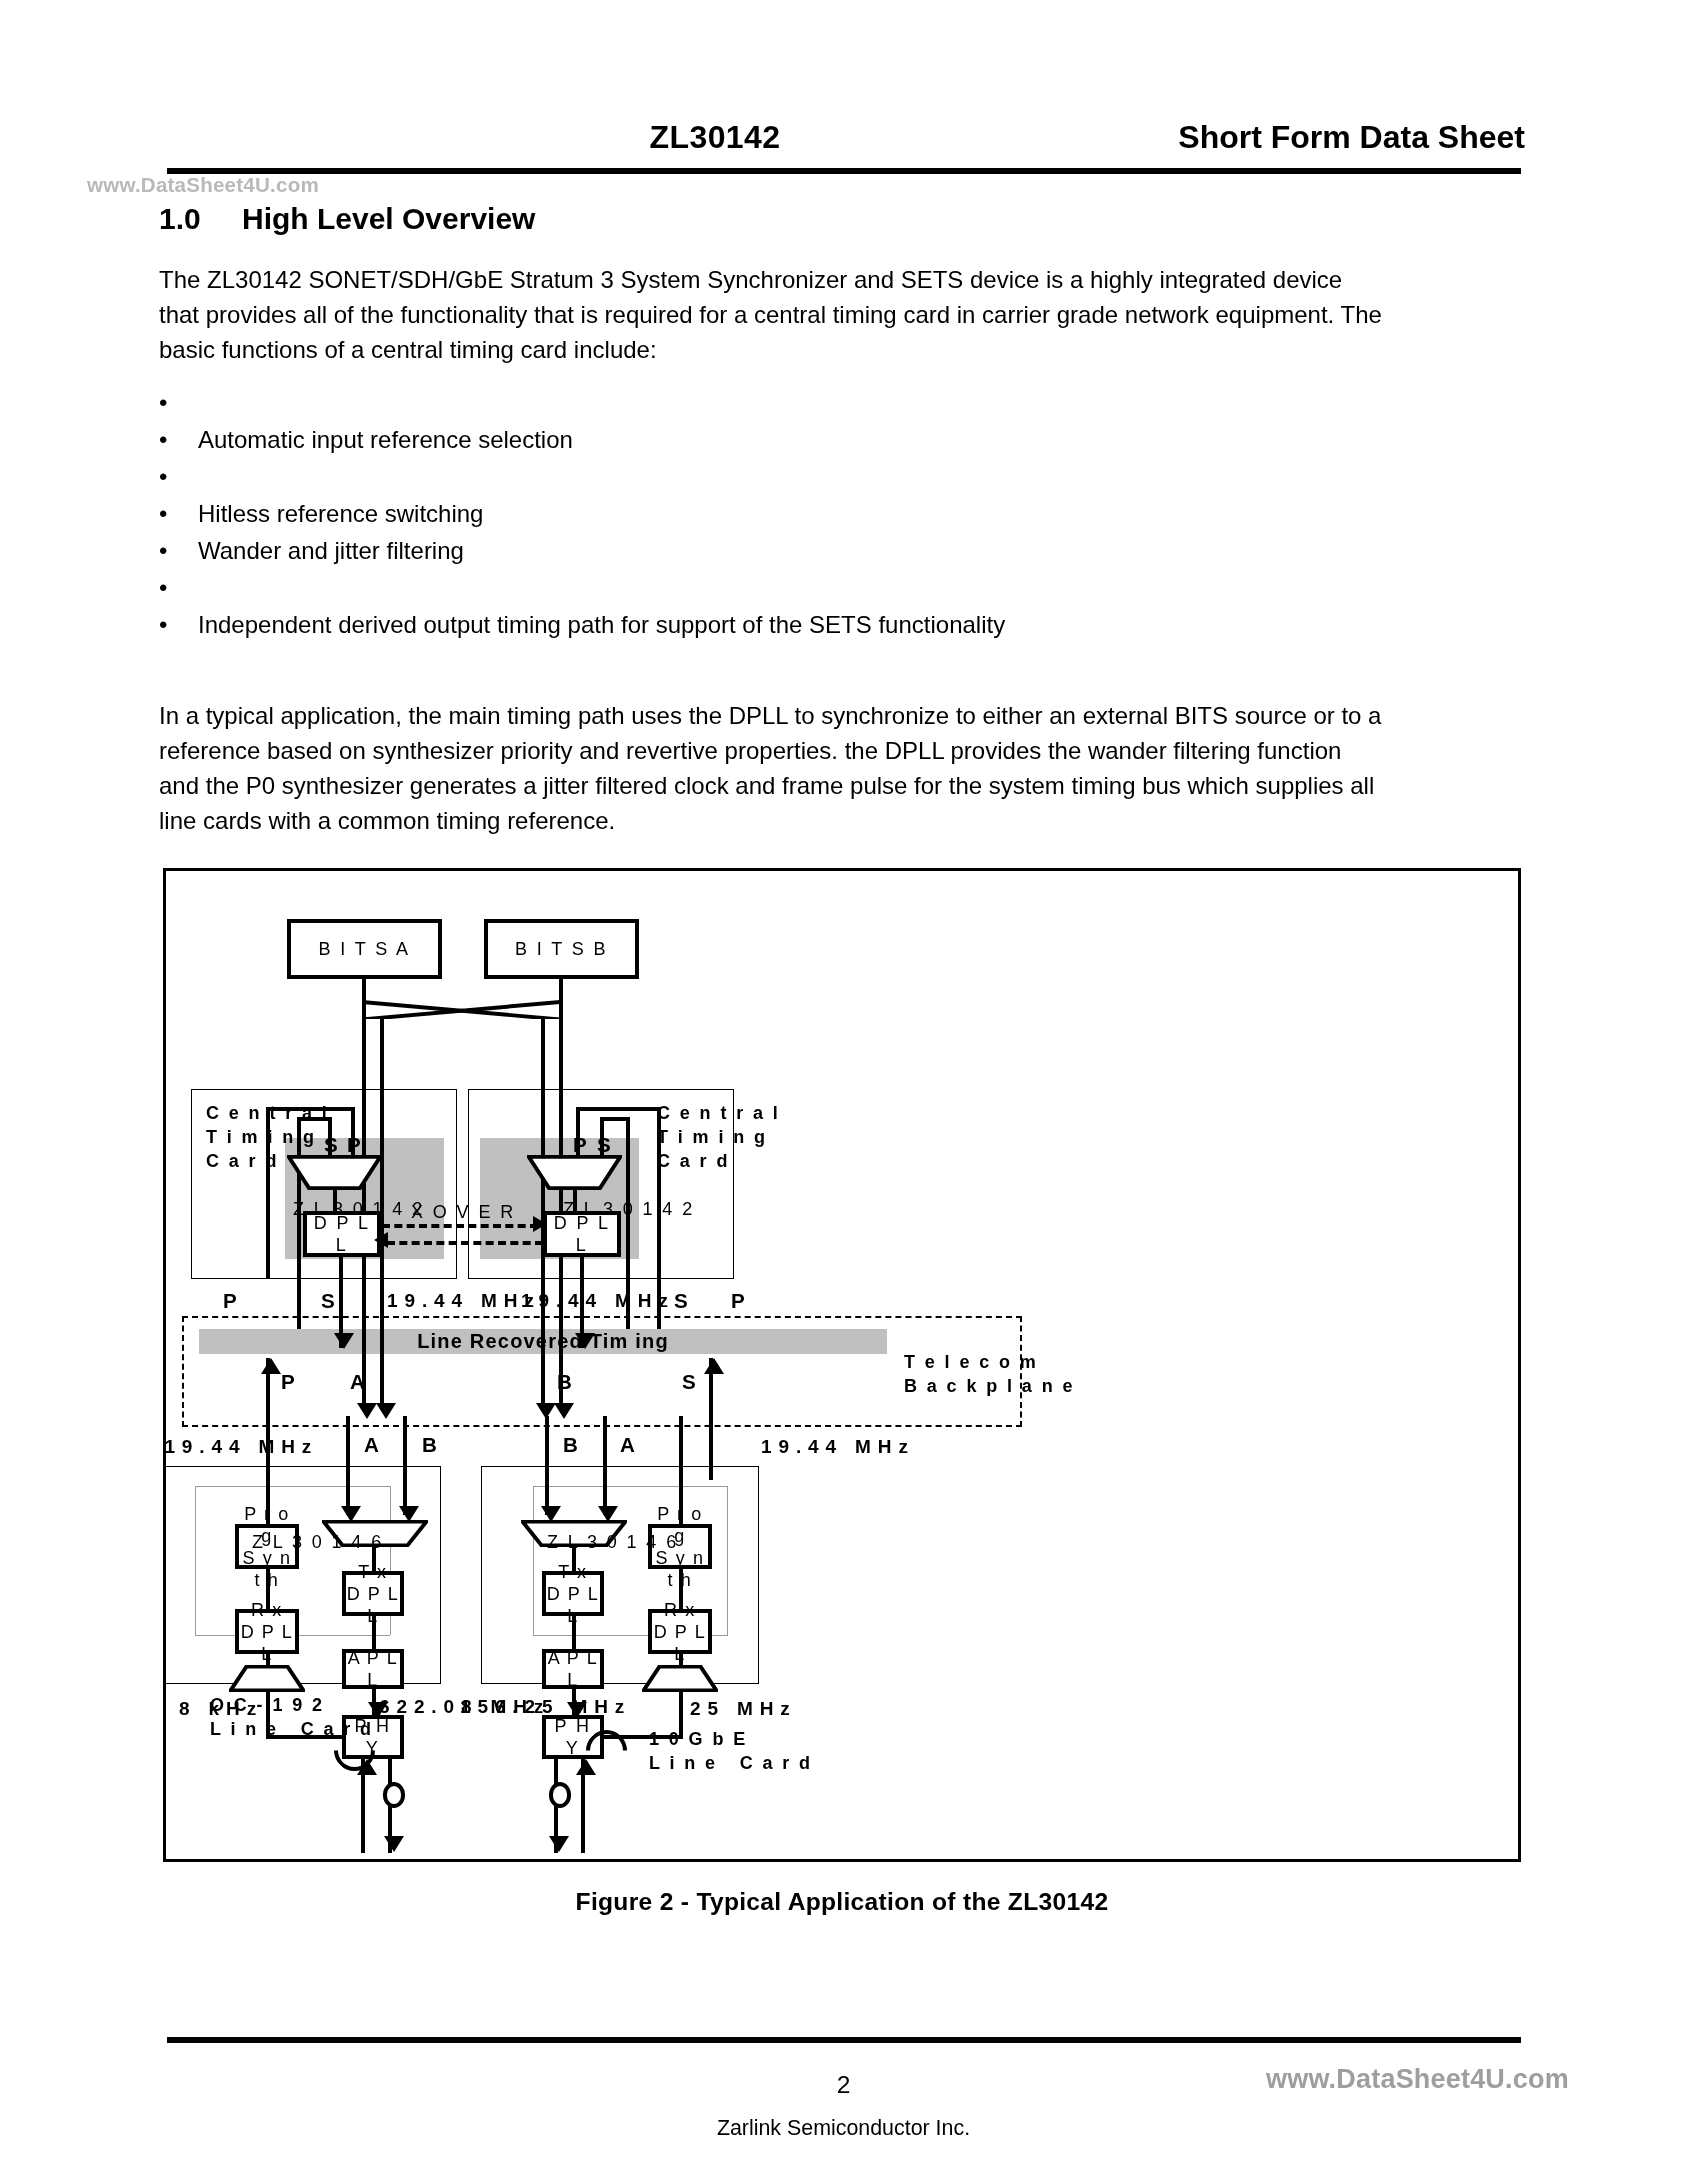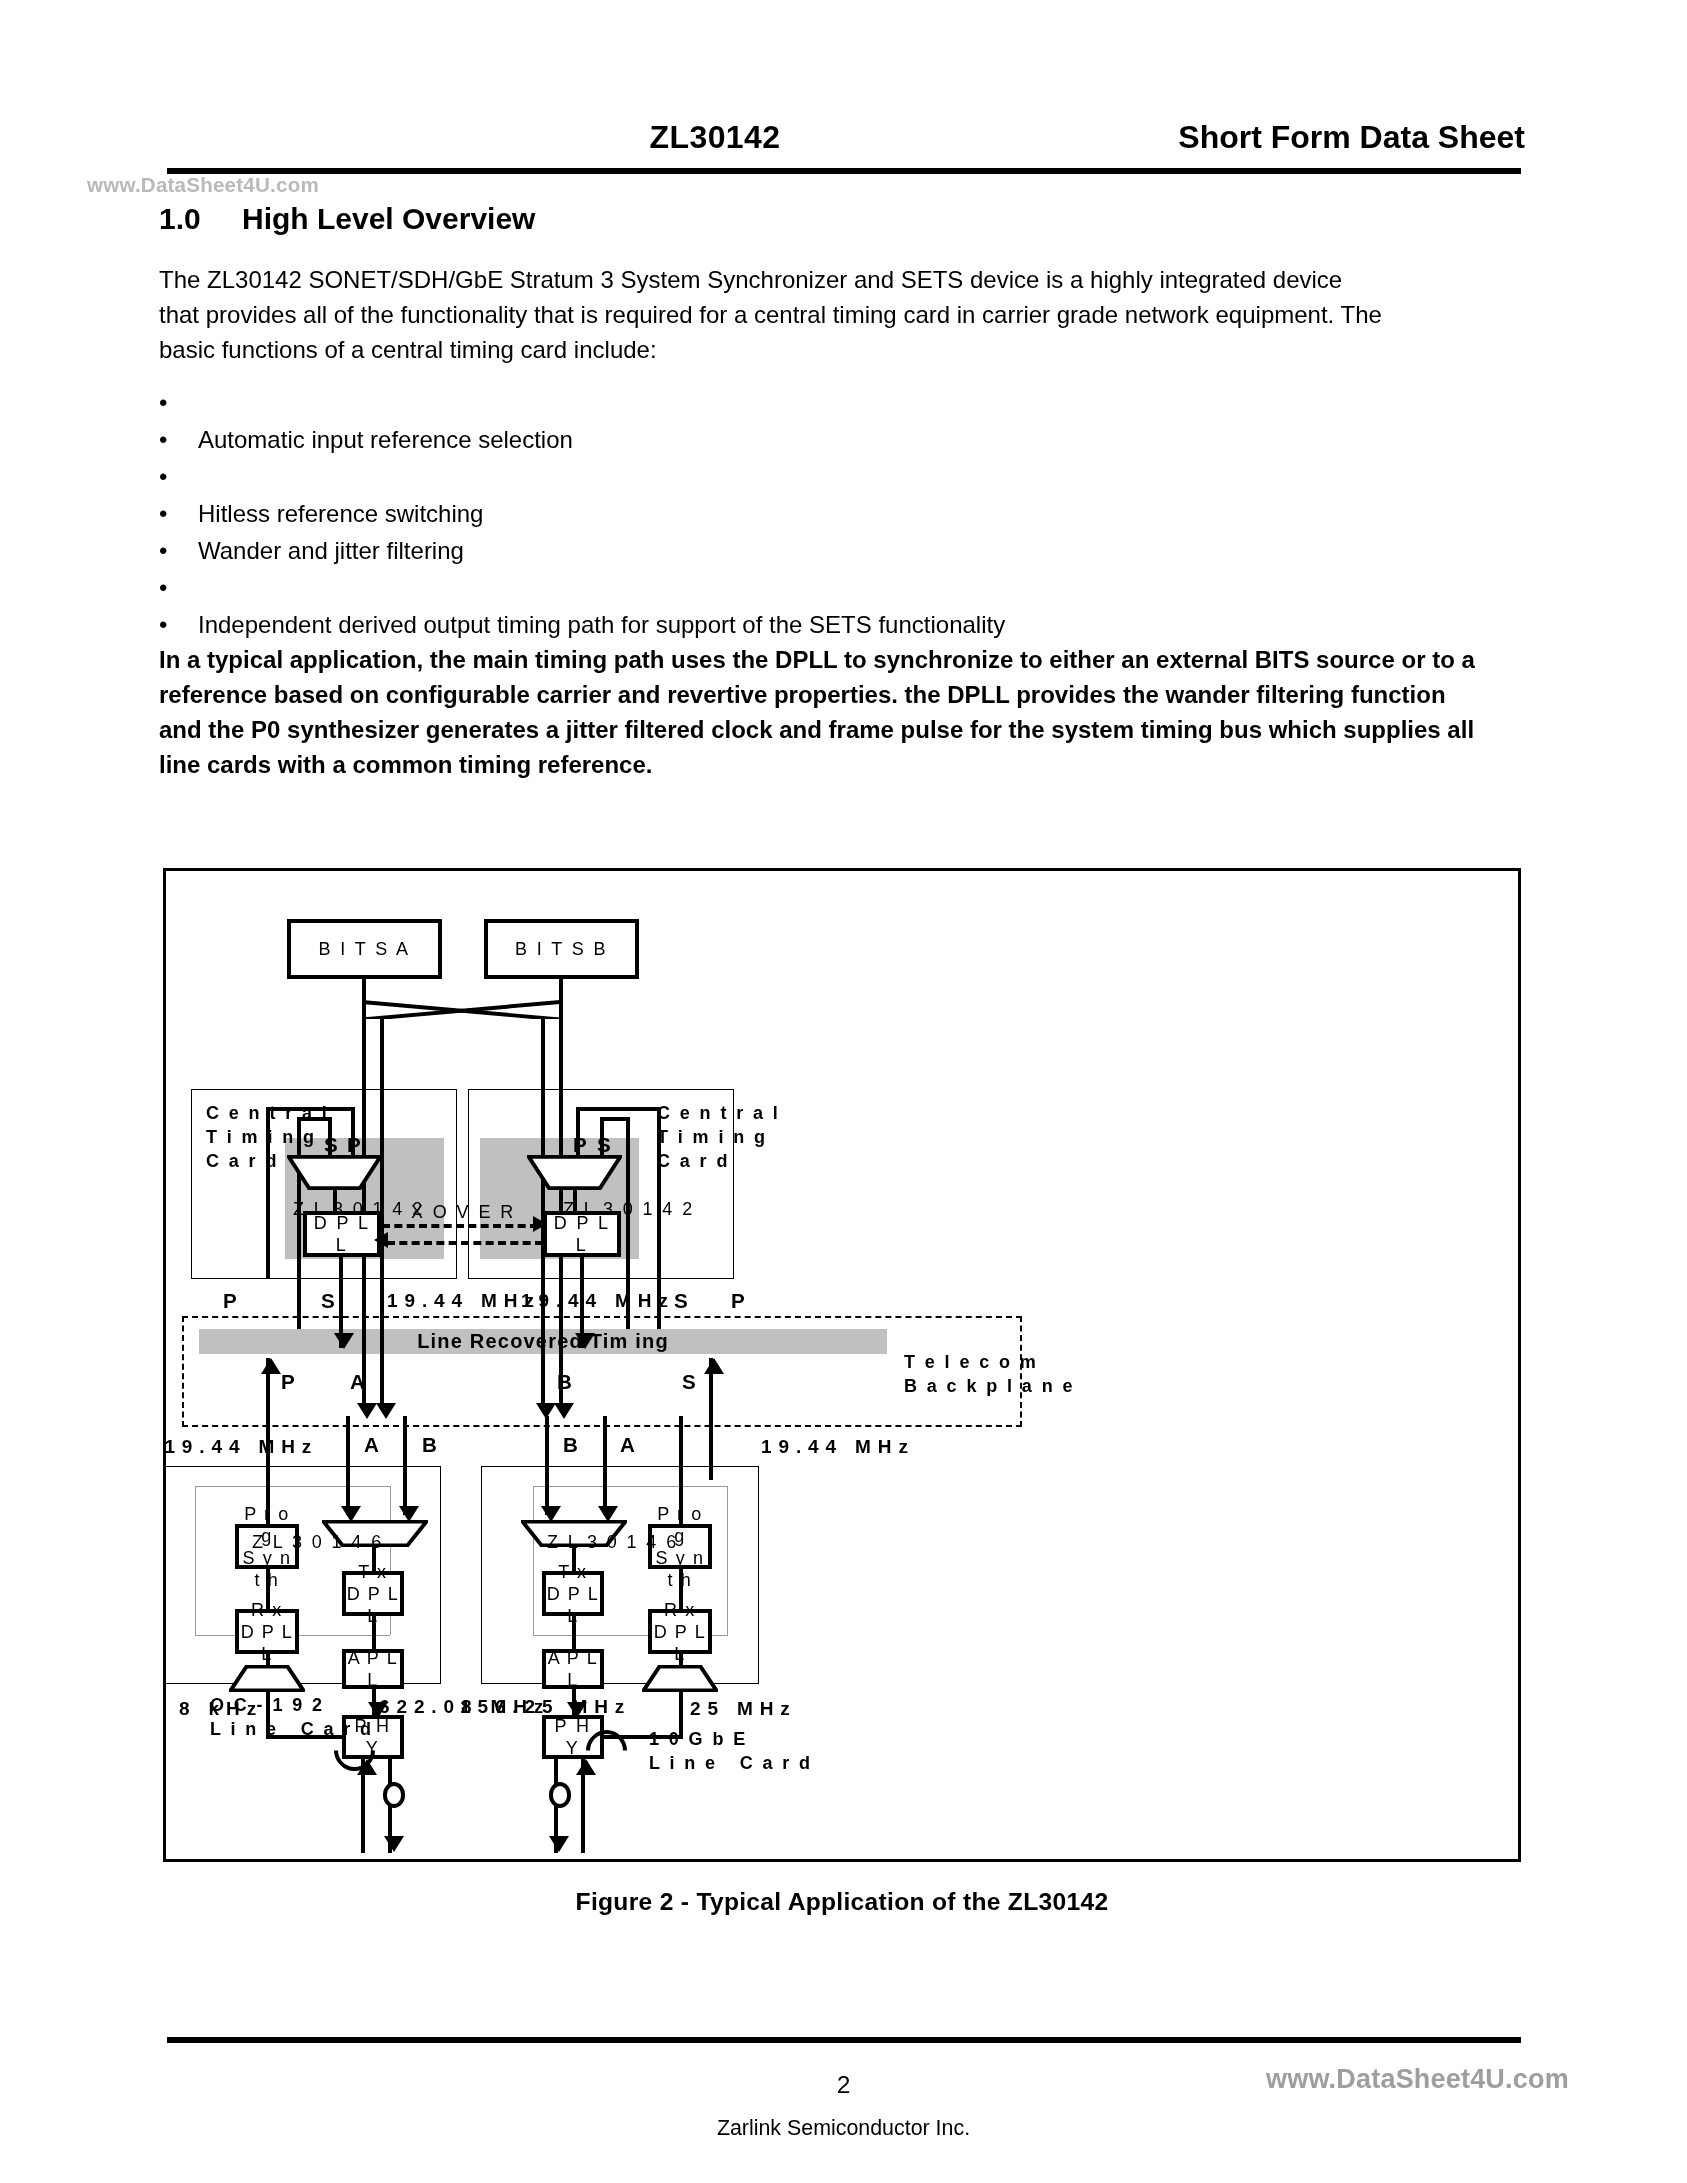--- a/index.html
+++ b/index.html
@@ -17,21 +17,21 @@
   .wm-top{position:absolute;left:87px;top:173px;font-size:20.6px;color:#b9b9b9;
           font-weight:bold;letter-spacing:0.2px;}
 
   
   .sec-num{position:absolute;left:159px;top:202px;font-size:30px;font-weight:bold;}
   .sec-title{position:absolute;left:242px;top:202px;font-size:30px;font-weight:bold;}
 
   .para{position:absolute;left:159px;width:1362px;font-size:24px;line-height:35px;
         text-align:justify;}
   .para.p1{top:262px;}
-  .para.p2{top:642px;font-weight:bold;}
+  .para.p2{top:698px;}
   .para .ln{display:block;white-space:nowrap;}
   .para .ln.just{display:flex;justify-content:space-between;}
 
   .bullets{position:absolute;left:159px;top:387px;width:1362px;font-size:24px;}
   .bul{position:relative;height:37px;line-height:32px;}
   .bul .dot{position:absolute;left:0;top:0;font-size:24px;}
   .bul .txt{position:absolute;left:39px;top:0;white-space:nowrap;}
 
   
   .fig{position:absolute;left:163px;top:868px;width:1358px;height:994px;
@@ -119,21 +119,21 @@
       <span class="dot">•</span>
       <span class="txt">Independent derived output timing path for support of the SETS functionality</span>
     </div>
   </div>
 
   <div class="para p2">
     <span class="ln just">
         <span>In a typical application, the main timing path uses the DPLL to synchronize to either an external BITS source or to a</span>
       </span>
     <span class="ln just">
-        <span>reference based on configurable carrier and revertive properties. the DPLL provides the wander filtering function</span>
+        <span>reference based on synthesizer priority and revertive properties. the DPLL provides the wander filtering function</span>
       </span>
     <span class="ln just">
         <span>and the P0 synthesizer generates a jitter filtered clock and frame pulse for the system timing bus which supplies all</span>
       </span>
     <span class="ln">line cards with a common timing reference.</span>
   </div>
 
   <div class="fig">
 
     <div class="bx" style="left:121px;top:48px;width:155px;height:60px;">B I T S   A</div>

